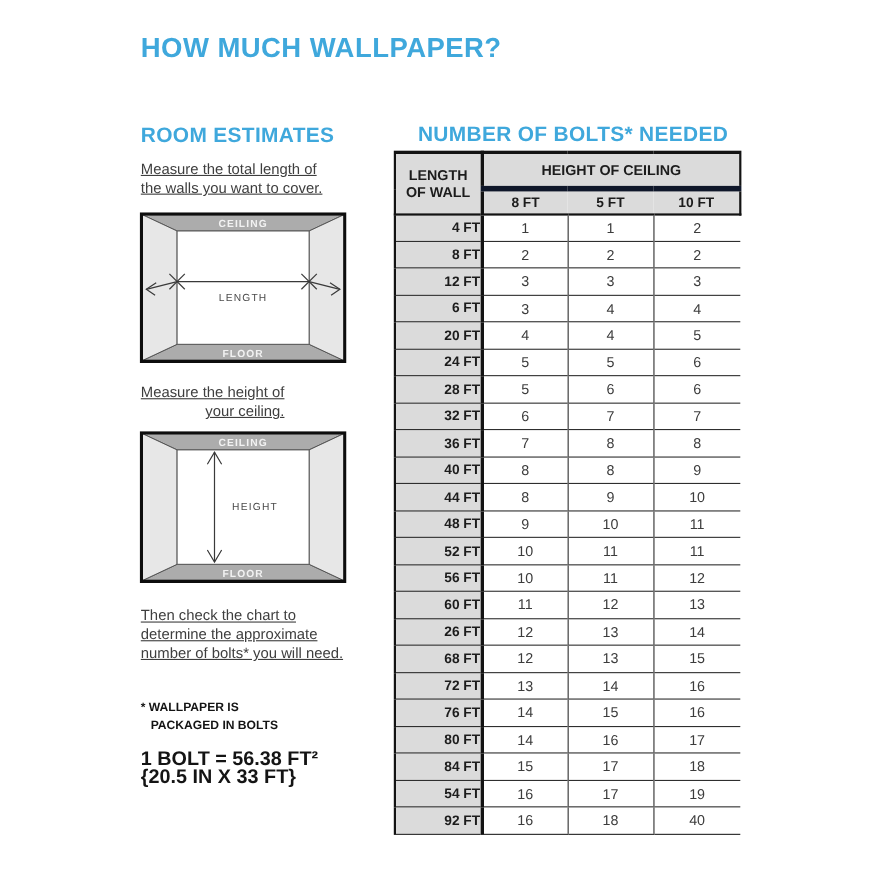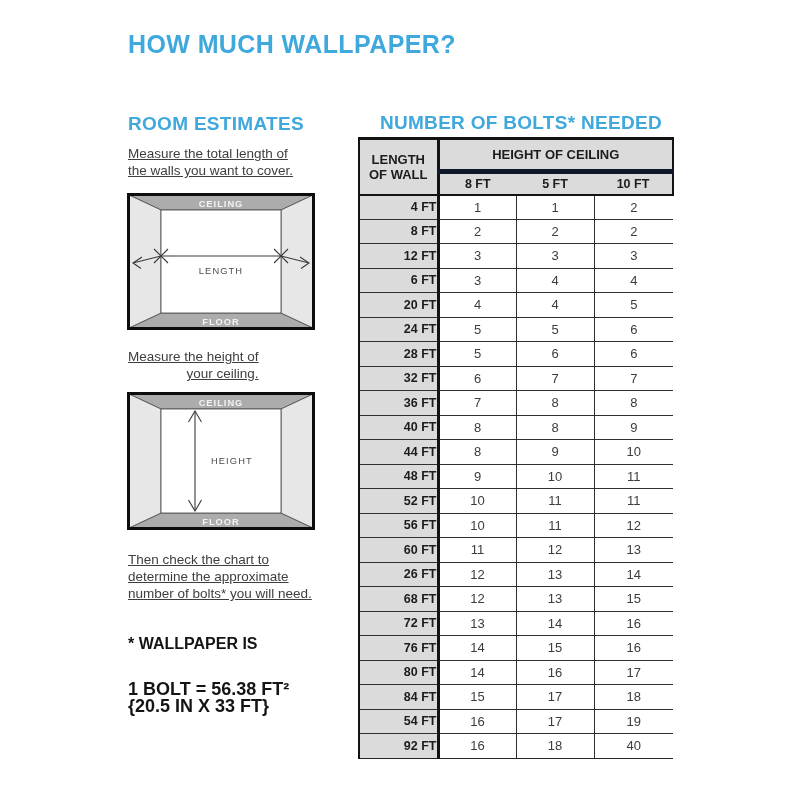--- a/index.html
+++ b/index.html
@@ -13,21 +13,21 @@
   .section-heading { font-size:19px; font-weight:bold; color:#3FA8DC;
                      letter-spacing:.3px; }
   .left-heading { left:128px; top:113px; }
 
   .body-text { font-size:13.5px; color:#3E3E3E; line-height:17px;
                white-space:pre-line;text-decoration:underline; }
   .p1 { left:128px; top:145px; }
   .p2 { left:128px; top:348px;text-align:right; }
   .p3 { left:128px; top:551px; }
 
-  .footnote { left:128px; top:635px; font-size:16px; font-weight:bold;
+  .footnote { left:128px; top:635px; font-size:11px; font-weight:bold;
               color:#141414; line-height:17px; }
   .footnote .indent { padding-left:9px; }
   .bolt-info { left:128px; top:681px; font-size:18px; font-weight:bold;
                color:#141414; line-height:17px; white-space:pre-line; }
 
   .diagram1 { left:127px; top:193px; }
   .diagram2 { left:127px; top:392px; }
 
   .table-heading { left:348px; top:112px; width:314px; text-align:right; }
 
@@ -115,20 +115,21 @@
   </g>
   <text x="84" y="72" text-anchor="start" class="measure-label">HEIGHT</text>
 </svg>
 
 <p class="abs body-text p3">Then check the chart to
 determine the approximate
 number of bolts* you will need.</p>
 
 <div class="abs footnote">
   <div>* WALLPAPER IS</div>
+  <div class="indent">PACKAGED IN BOLTS</div>
 </div>
 
 <div class="abs bolt-info">1 BOLT = 56.38 FT²
 {20.5 IN X 33 FT}</div>
 
 <h2 class="abs section-heading table-heading">NUMBER OF BOLTS* NEEDED</h2>
 
 <div class="abs table-wrap">
   <table>
     <colgroup>

